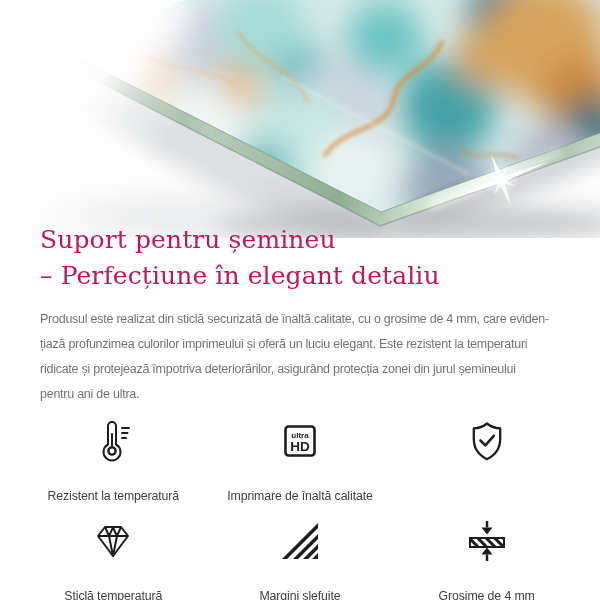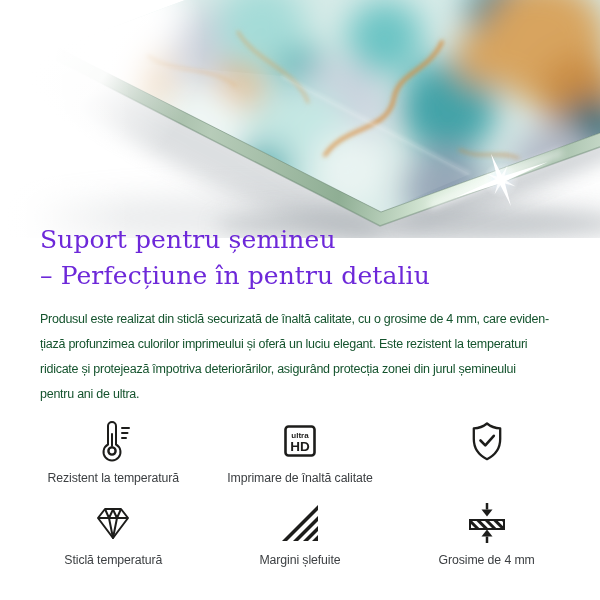--- a/index.html
+++ b/index.html
@@ -12,43 +12,43 @@
     font-family: "Liberation Sans", sans-serif;
   }
   .hero { position: absolute; top: 0; left: 0; width: 600px; height: 238px; }
   .content { position: absolute; left: 40px; top: 222px; width: 525px; }
   .heading {
     font-family: "DejaVu Serif", "Liberation Serif", serif;
     font-weight: 400;
     font-size: 25px;
     line-height: 36px;
     letter-spacing: 0.1px;
-    color: #6d28d9;
+    color: #be185d;
   }
   .heading span { display: block; }
   .para { margin-top: 13px; }
   .pline {
     white-space: nowrap;
     font-size: 12.5px;
     line-height: 25px;
     letter-spacing: -0.25px;
-    color: #14532d;
+    color: #737373;
   }
   .features {
     margin-top: 10px;
     margin-left: -20px;
     width: 560px;
     display: grid;
     grid-template-columns: repeat(3, 1fr);
     row-gap: 14px;
   }
   .feature { display: flex; flex-direction: column; align-items: center; }
   .ficon { height: 48px; display: flex; align-items: center; justify-content: center; }
   .flabel {
-    margin-top: 6px;
+    margin-top: 24px;
     font-size: 12.3px;
     letter-spacing: -0.1px;
     color: #3d4043;
   }
   .hd-top { font-family: "Liberation Sans", sans-serif; font-size: 8px; font-weight: 700; }
   .hd-bottom { font-family: "Liberation Sans", sans-serif; font-size: 13.5px; font-weight: 800; }
 </style>
 </head>
 <body>
 
@@ -155,21 +155,21 @@
         <path d="M-3,0 L0,-28 L3,0 L0,28 Z" fill="#ffffff"></path>
         <path d="M-16,0 L0,-2.2 L16,0 L0,2.2 Z" fill="#ffffff" transform="rotate(45)" opacity="0.85"></path>
         <path d="M-16,0 L0,-2.2 L16,0 L0,2.2 Z" fill="#ffffff" transform="rotate(-45)" opacity="0.85"></path>
       </g>
     </svg>
   </div>
 
   <div class="content">
     <h1 class="heading">
       <span>Suport pentru șemineu</span>
-      <span>– Perfecțiune în pentru detaliu</span>
+      <span>– Perfecțiune în elegant detaliu</span>
     </h1>
 
     <div class="para">
       <div class="pline">Produsul este realizat din sticlă securizată de înaltă calitate, cu o grosime de 4 mm, care eviden-</div>
       <div class="pline">țiază profunzimea culorilor imprimeului și oferă un luciu elegant. Este rezistent la temperaturi</div>
       <div class="pline">ridicate și protejează împotriva deteriorărilor, asigurând protecția zonei din jurul șemineului</div>
       <div class="pline">pentru ani de ultra.</div>
     </div>
 
     <div class="features">

